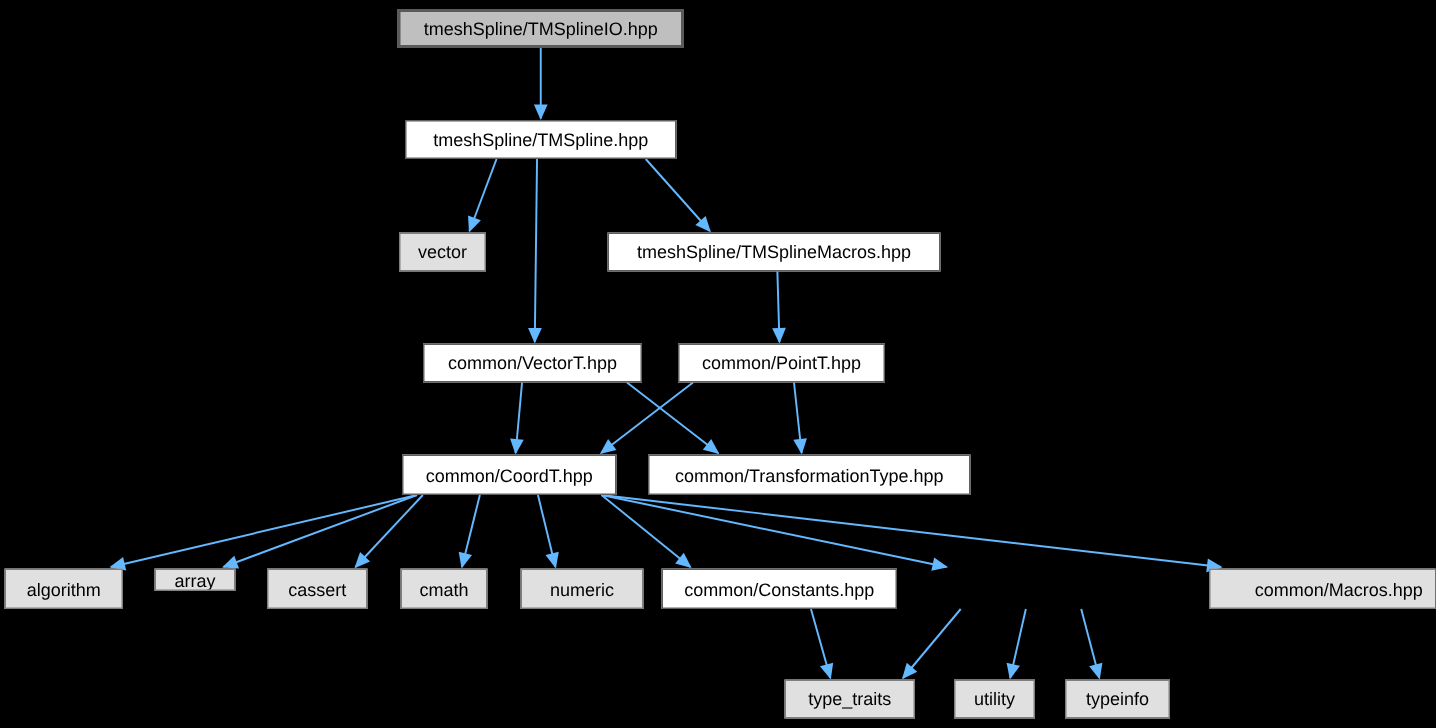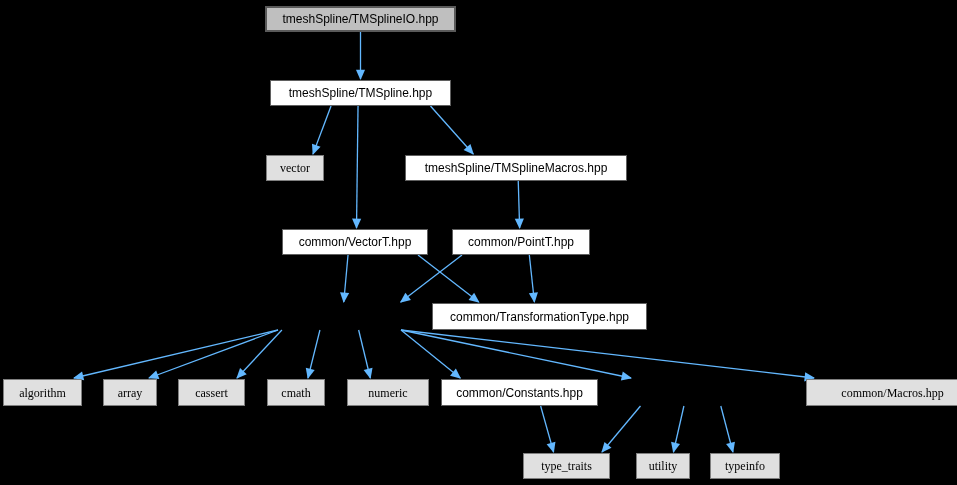--- a/index.html
+++ b/index.html
@@ -52,21 +52,20 @@
     background:var(--fill-current);
     border:2px solid var(--border-current);
   }
   .node.doc{
     background:var(--fill-doc);
     border:1px solid var(--border-doc);
   }
   .node.sys{
     background:var(--fill-sys);
     border:1px solid var(--border-sys);
-    font-family:Liberation Serif, serif;
   }
 </style>
 </head>
 <body>
 
 <div id="graph">
 
   <svg id="edge-svg">
     <defs>
       <marker id="arrow" viewBox="0 0 10 10" refX="9" refY="5" markerWidth="9" markerHeight="8" orient="auto-start-reverse">
@@ -101,26 +100,27 @@
   <div class="node doc" style="left:270px;top:80px;width:181px;height:26px">tmeshSpline/TMSpline.hpp</div>
 
   <div class="node sys" style="left:266px;top:155px;width:58px;height:26px">vector</div>
 
   <div class="node doc" style="left:405px;top:155px;width:222px;height:26px">tmeshSpline/TMSplineMacros.hpp</div>
 
   <div class="node doc" style="left:282px;top:229px;width:146px;height:26px">common/VectorT.hpp</div>
 
   <div class="node doc" style="left:452px;top:229px;width:138px;height:26px">common/PointT.hpp</div>
 
+  <div class="node doc" style="left:268px;top:303px;width:143px;height:27px">common/CoordT.hpp</div>
 
   <div class="node doc" style="left:432px;top:303px;width:215px;height:27px">common/TransformationType.hpp</div>
 
   <div class="node sys" style="left:3px;top:379px;width:79px;height:27px">algorithm</div>
 
-  <div class="node sys" style="left:103px;top:379px;width:54px;height:27px">array</div>
+  <div class="node sys" style="left:103px;top:379px;width:54px;height:15px">array</div>
 
   <div class="node sys" style="left:178px;top:379px;width:67px;height:27px">cassert</div>
 
   <div class="node sys" style="left:267px;top:379px;width:58px;height:27px">cmath</div>
 
   <div class="node sys" style="left:347px;top:379px;width:82px;height:27px">numeric</div>
 
   <div class="node doc" style="left:441px;top:379px;width:157px;height:27px">common/Constants.hpp</div>
 
 

